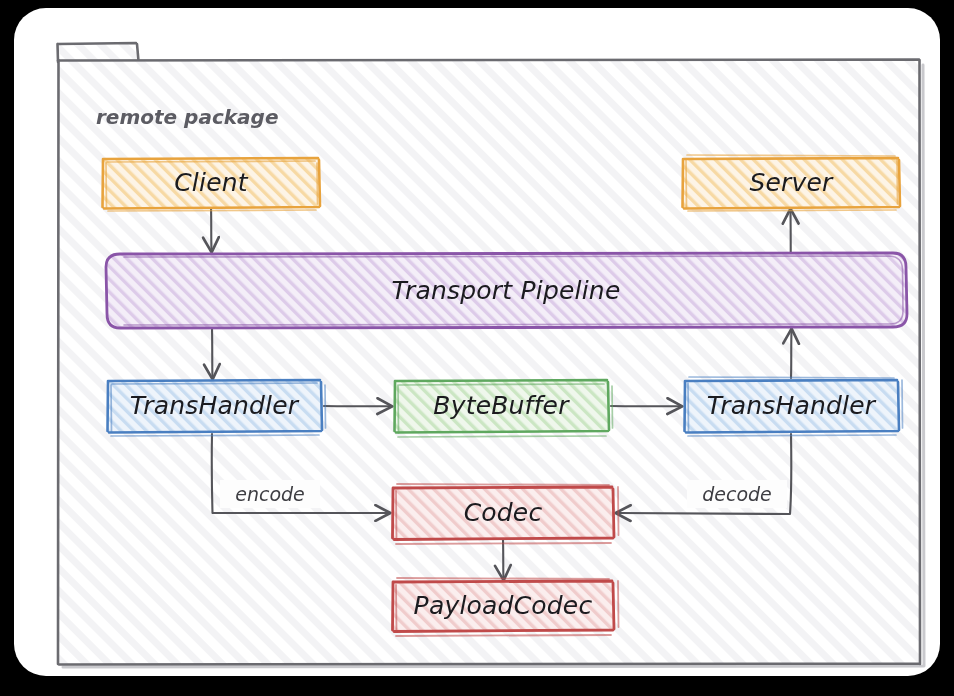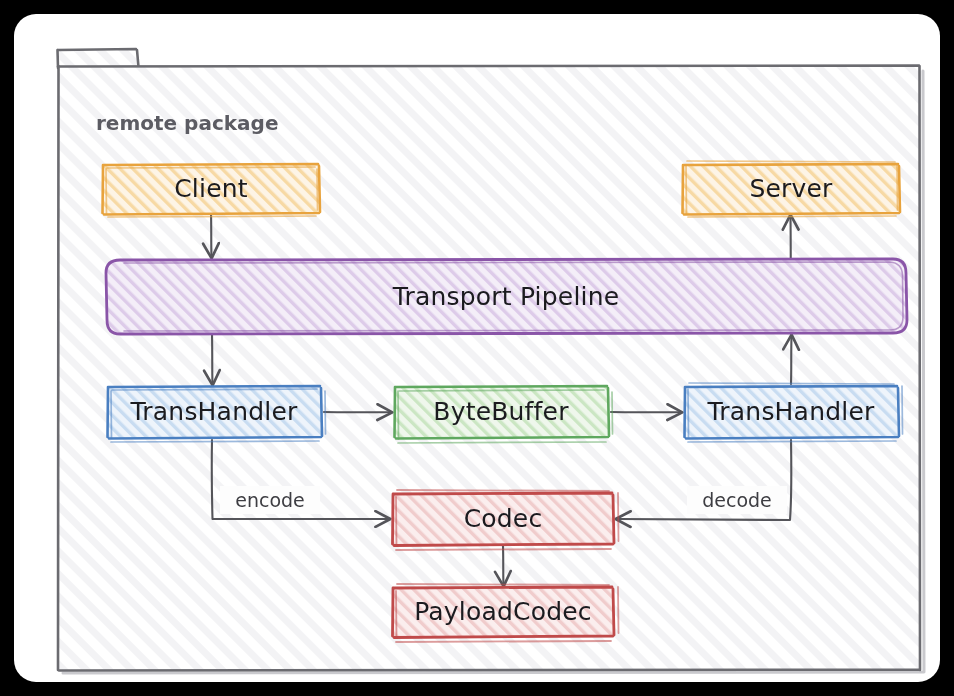--- a/index.html
+++ b/index.html
@@ -12,26 +12,27 @@
     width: 954px;
     height: 696px;
     background: #000000;
     overflow: hidden;
     font-family: "DejaVu Sans", "Liberation Sans", sans-serif;
   }
   
   #card {
     position: absolute;
     left: 14px;
-    top: 14px;
+    top: 8px;
     width: 926px;
     height: 668px;
     background: #ffffff;
-    border-radius: 22px;
+    border-radius: 32px;
     overflow: hidden;
+    font-style: italic;
   }
   
   #canvas {
     position: absolute;
     left: 0;
     top: 0;
     width: 954px;
     height: 696px;
   }
   .lbl {

